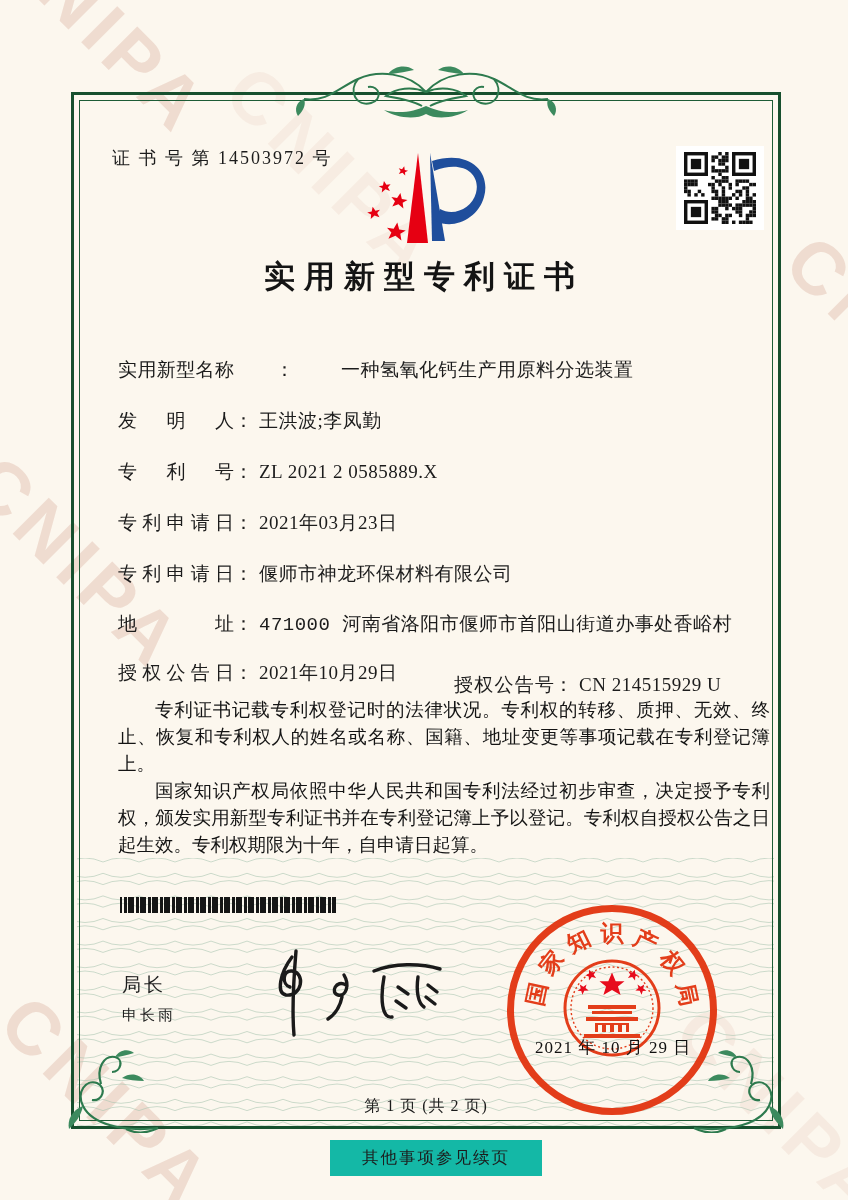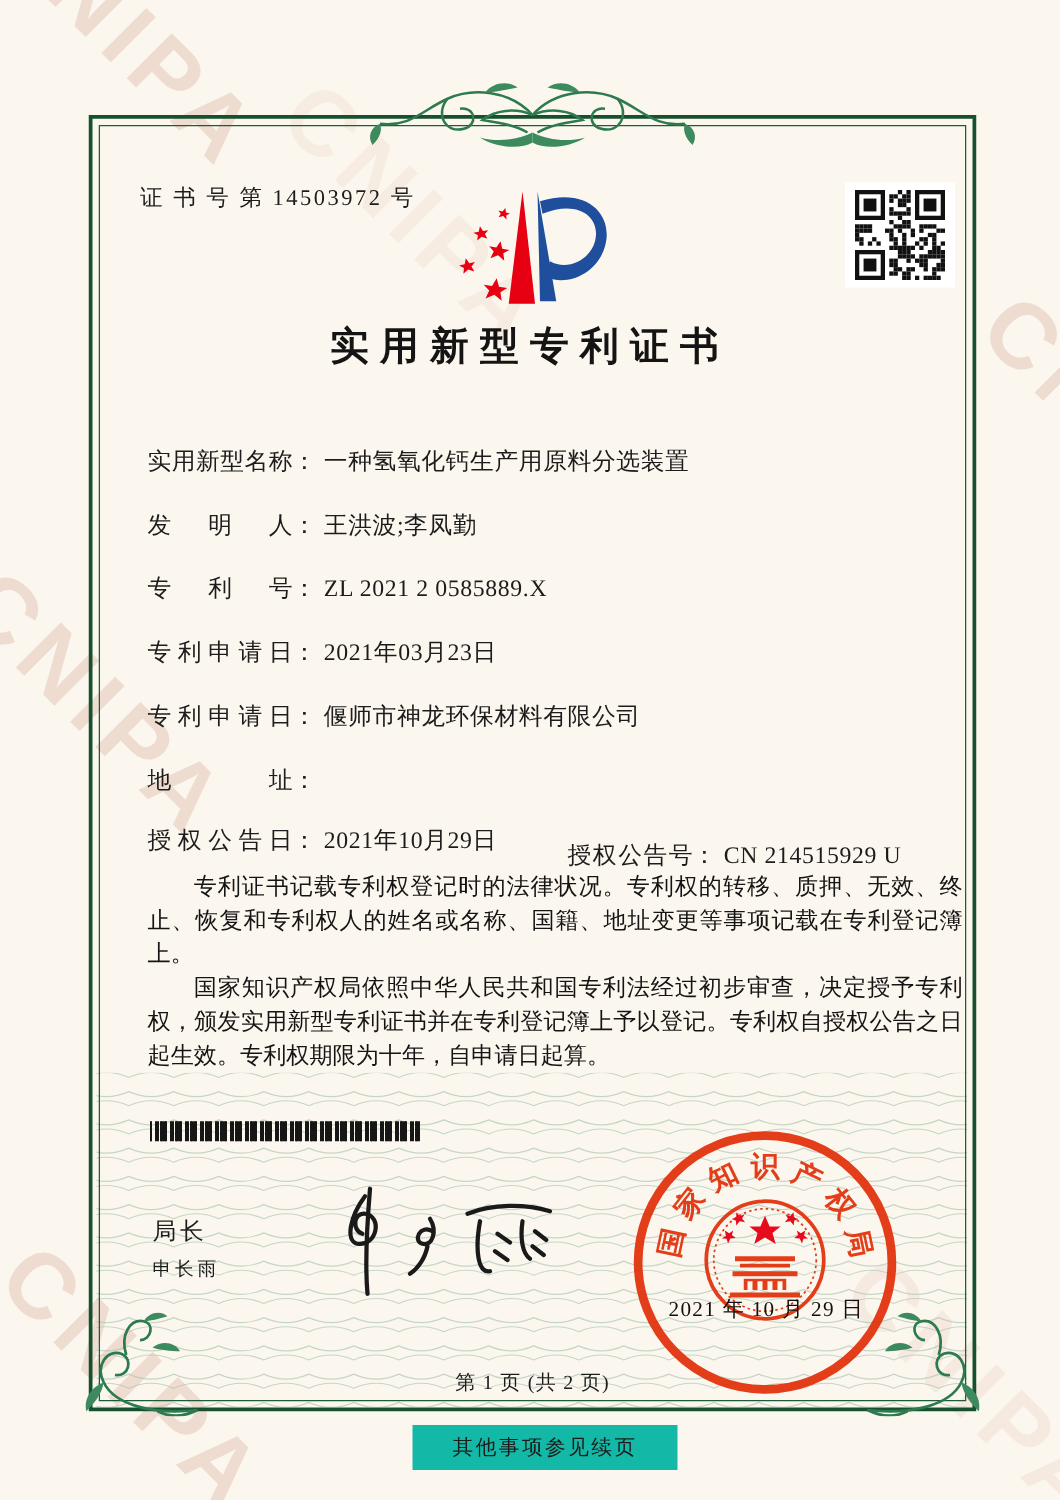--- a/index.html
+++ b/index.html
@@ -287,21 +287,21 @@
         <rect x="51.42857142857143" y="3.4285714285714284" width="17.142857142857142" height="17.142857142857142" fill="#fff"></rect>
         <rect x="54.857142857142854" y="6.857142857142857" width="10.285714285714285" height="10.285714285714285" fill="#111"></rect>
         <rect x="0" y="48" width="24" height="24"></rect>
         <rect x="3.4285714285714284" y="51.42857142857143" width="17.142857142857142" height="17.142857142857142" fill="#fff"></rect>
         <rect x="6.857142857142857" y="54.857142857142854" width="10.285714285714285" height="10.285714285714285" fill="#111"></rect>
       </svg>
   </div>
 
   <div class="title">实用新型专利证书</div>
 
-  <div class="row" style="top:358px;">
+  <div class="row" style="top:358px;gap:41px;">
     <span class="lab">实用新型名称</span>
       <span class="col">：</span>
     <span class="val">一种氢氧化钙生产用原料分选装置</span>
   </div>
   <div class="row" style="top:409px;">
     <span class="lab">发明人</span>
       <span class="col">：</span>
     <span class="val">王洪波;李凤勤</span>
   </div>
   <div class="row" style="top:460px;">
@@ -315,20 +315,21 @@
     <span class="val">2021年03月23日</span>
   </div>
   <div class="row" style="top:562px;">
     <span class="lab">专利申请日</span>
       <span class="col">：</span>
     <span class="val">偃师市神龙环保材料有限公司</span>
   </div>
   <div class="row" style="top:613px;font-family:Liberation Mono, monospace;">
     <span class="lab">地址</span>
       <span class="col">：</span>
+    <span class="val">471000 河南省洛阳市偃师市首阳山街道办事处香峪村</span>
   </div>
   <div class="row" style="top:661px;">
     <span class="lab">授权公告日</span>
       <span class="col">：</span>
     <span class="val">2021年10月29日</span>
     <span class="pair2">
       <span class="lab">授权公告号</span>
         <span class="col">：</span>
       <span class="val">CN 214515929 U</span>
     </span>

